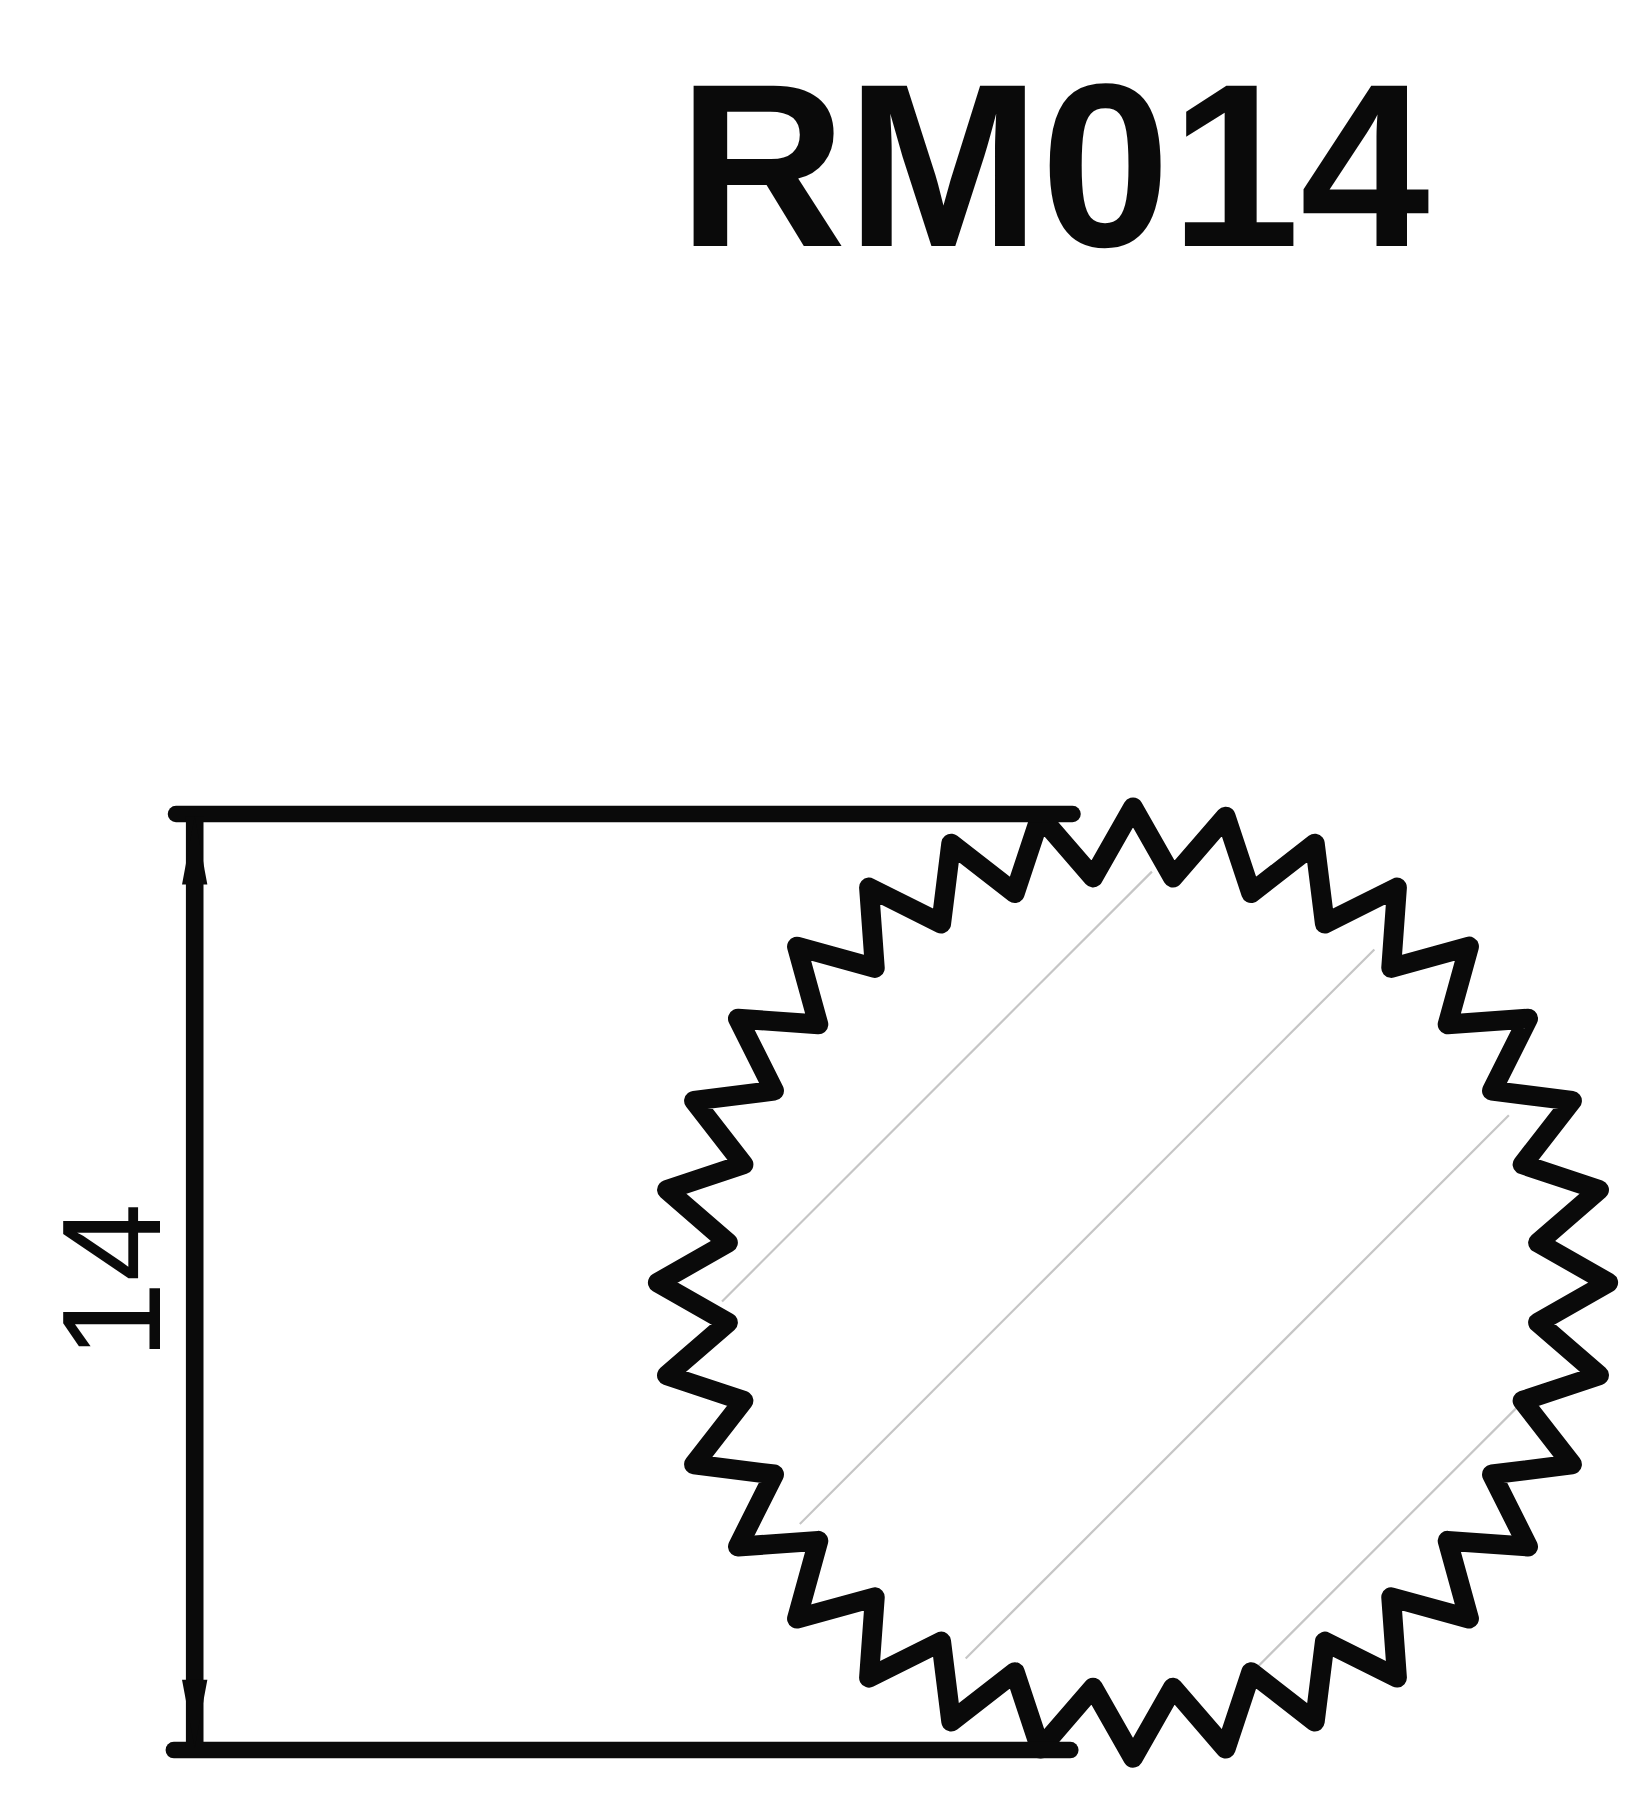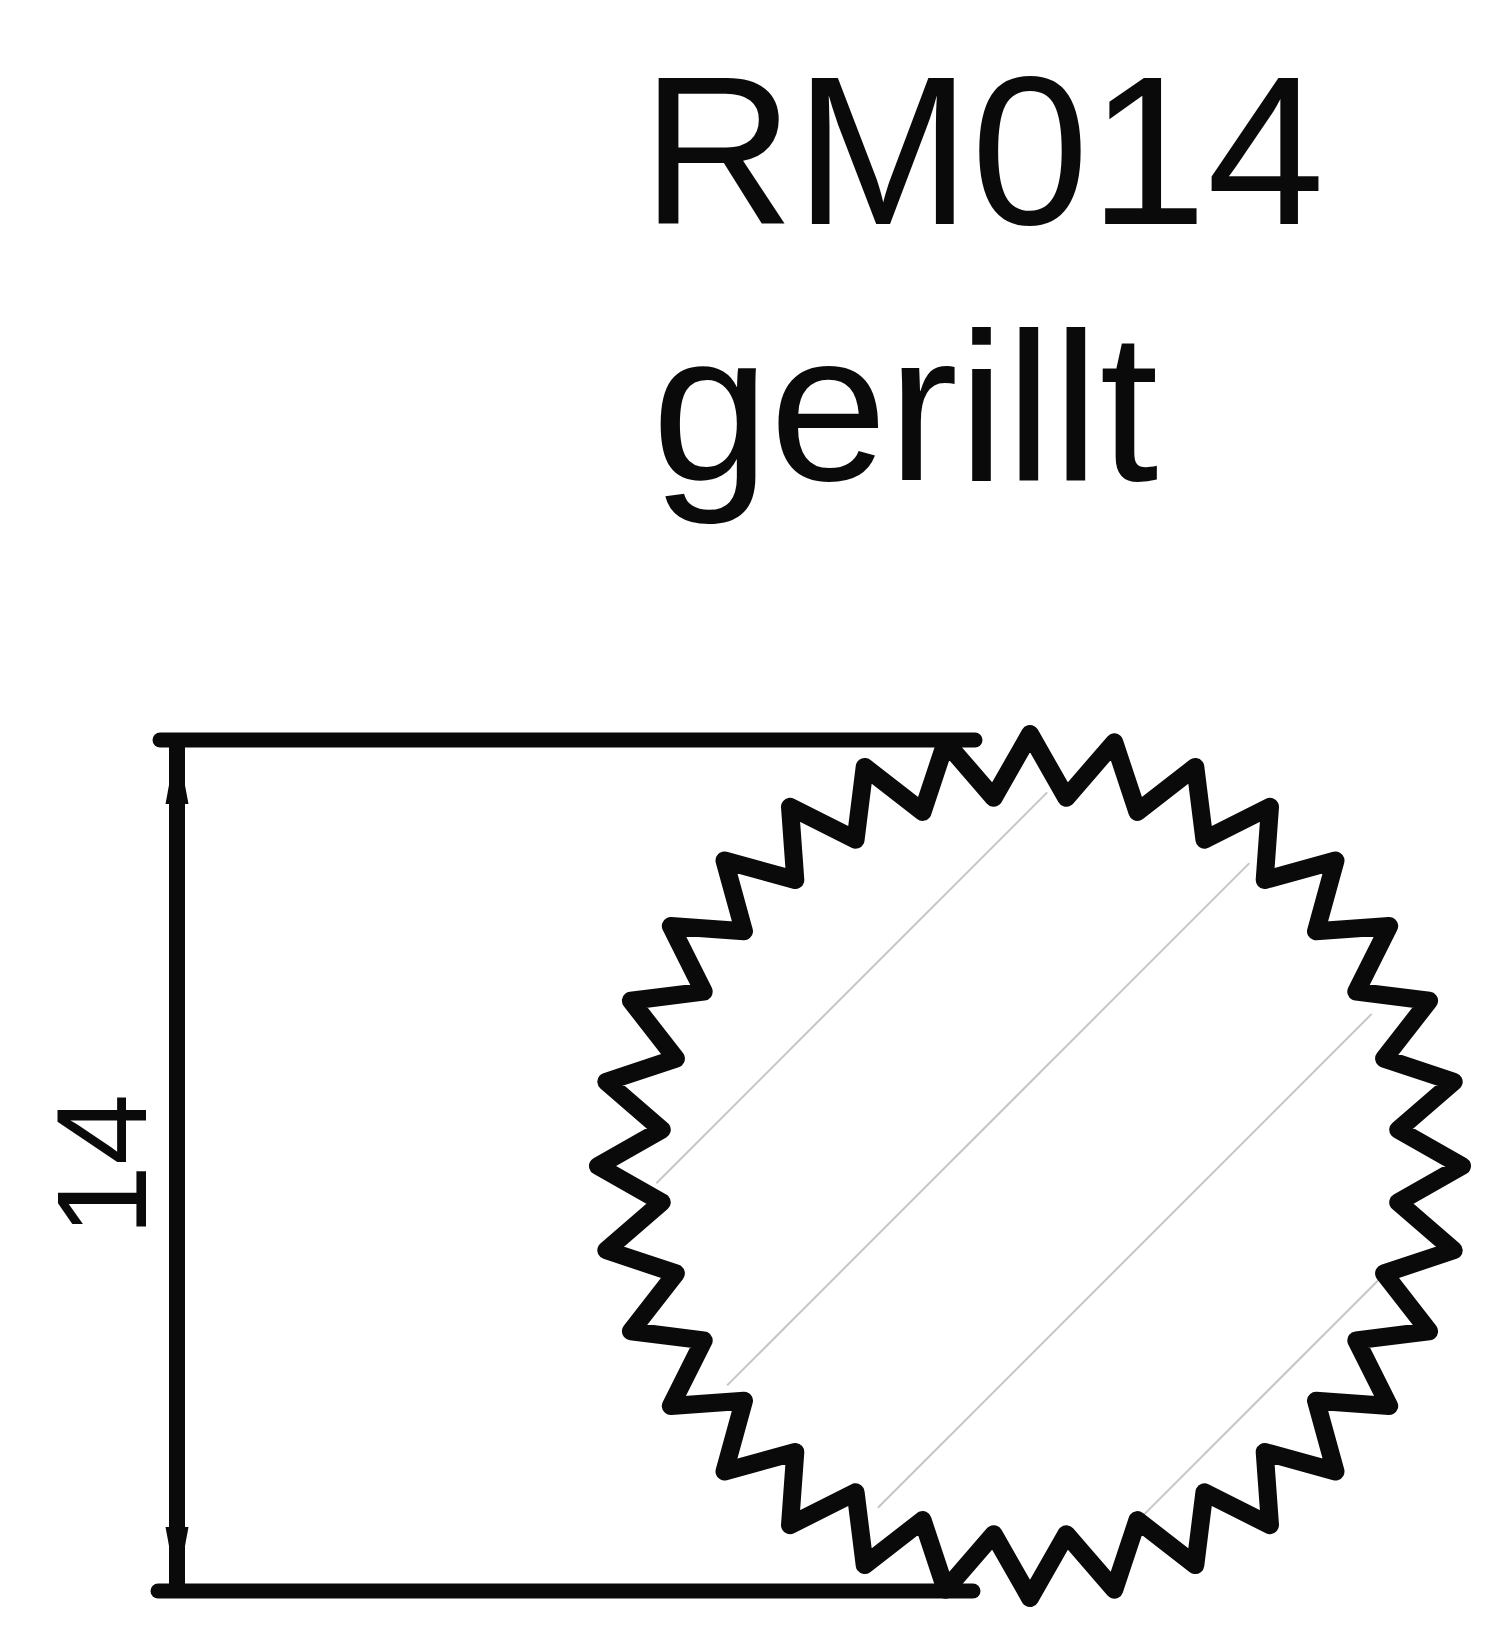--- a/index.html
+++ b/index.html
@@ -8,24 +8,24 @@
     width:1500px;height:1642px;
     background:#ffffff;
     overflow:hidden;
     font-family:"Liberation Sans", sans-serif;
   }
   .drawing-svg{
     position:absolute;left:0;top:0;width:1500px;height:1642px;
   }
   .title{
     position:absolute;
-    top:45px;left:983px;
+    top:45px;left:958px;
     transform:translateX(-50%);
     font-size:212px;line-height:1;
-    color:#0a0a0a;white-space:nowrap;
+    color:#0a0a0a;white-space:nowrap;font-weight:bold;
   }
   .subtitle{
     position:absolute;
     top:301px;left:905px;
     transform:translateX(-50%);
     font-size:212px;line-height:1;
     color:#0a0a0a;white-space:nowrap;
   }
   .dim-label{
     position:absolute;
@@ -45,15 +45,14 @@
       <line x1="877.9" y1="1507.7" x2="1371.7" y2="1013.9" stroke="#c6c6c6" stroke-width="2"></line>
       <line x1="1132.9" y1="1525.6" x2="1389.6" y2="1268.9" stroke="#c6c6c6" stroke-width="2"></line>
       <path d="M1030.0 734.0 L1066.3 797.8 L1114.3 742.3 L1137.4 811.9 L1195.3 766.9 L1204.4 839.7 L1270.0 806.8 L1264.7 880.0 L1335.5 860.5 L1316.0 931.3 L1389.2 926.0 L1356.3 991.6 L1429.1 1000.7 L1384.1 1058.6 L1453.7 1081.7 L1398.2 1129.7 L1462.0 1166.0 L1398.2 1202.3 L1453.7 1250.3 L1384.1 1273.4 L1429.1 1331.3 L1356.3 1340.4 L1389.2 1406.0 L1316.0 1400.7 L1335.5 1471.5 L1264.7 1452.0 L1270.0 1525.2 L1204.4 1492.3 L1195.3 1565.1 L1137.4 1520.1 L1114.3 1589.7 L1066.3 1534.2 L1030.0 1598.0 L993.7 1534.2 L945.7 1589.7 L922.6 1520.1 L864.7 1565.1 L855.6 1492.3 L790.0 1525.2 L795.3 1452.0 L724.5 1471.5 L744.0 1400.7 L670.8 1406.0 L703.7 1340.4 L630.9 1331.3 L675.9 1273.4 L606.3 1250.3 L661.8 1202.3 L598.0 1166.0 L661.8 1129.7 L606.3 1081.7 L675.9 1058.6 L630.9 1000.7 L703.7 991.6 L670.8 926.0 L744.0 931.3 L724.5 860.5 L795.3 880.0 L790.0 806.8 L855.6 839.7 L864.7 766.9 L922.6 811.9 L945.7 742.3 L993.7 797.8 Z" fill="none" stroke="#0a0a0a" stroke-width="18" stroke-linejoin="round" stroke-linecap="round"></path>
       <line x1="160" y1="740" x2="975" y2="740" stroke="#0a0a0a" stroke-width="15" stroke-linecap="round"></line>
       <line x1="158" y1="1591" x2="973" y2="1591" stroke="#0a0a0a" stroke-width="15" stroke-linecap="round"></line>
       <line x1="177" y1="742" x2="177" y2="1589" stroke="#0a0a0a" stroke-width="16" stroke-linecap="butt"></line>
       <polygon points="177,742 165.5,804 188.5,804" fill="#0a0a0a"></polygon>
       <polygon points="177,1589 165.5,1527 188.5,1527" fill="#0a0a0a"></polygon>
     </svg>
   <div class="title">RM014</div>
-  <div class="subtitle">gerillt</div>
   <div class="dim-label">14</div>
 </div>
 
 </body></html>

